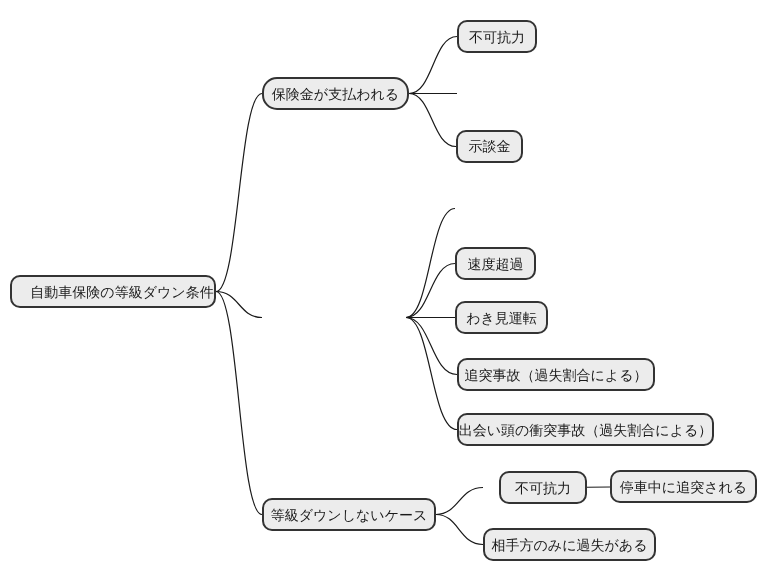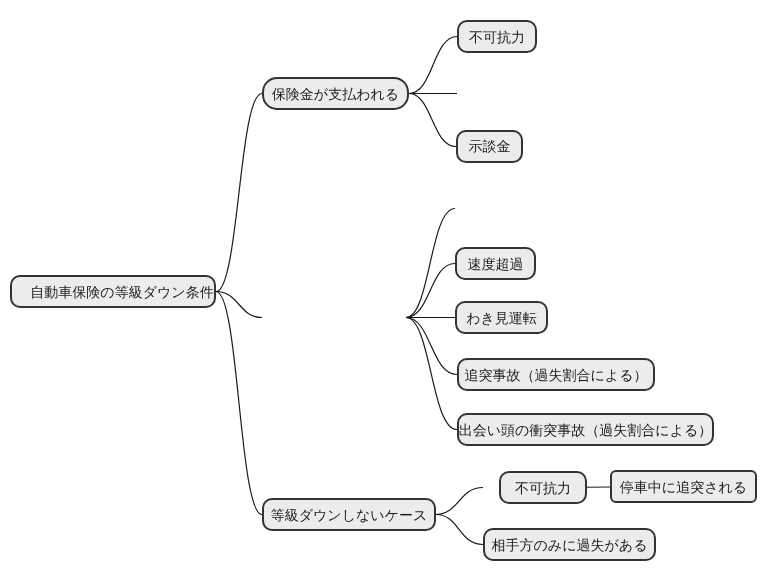--- a/index.html
+++ b/index.html
@@ -72,16 +72,16 @@
   <div class="node" style="left:457px; top:20px;  width:80px;">不可抗力</div>
   <div class="node" style="left:456px; top:130px; width:67px;font-family:Liberation Serif, serif;">示談金</div>
 
   <div class="node" style="left:455px; top:247px; width:81px;">速度超過</div>
   <div class="node" style="left:455px; top:301px; width:93px;">わき見運転</div>
   <div class="node" style="left:457px; top:358px; width:198px;">追突事故（過失割合による）</div>
   <div class="node" style="left:457px; top:413px; width:257px;">出会い頭の衝突事故（過失割合による）</div>
 
   <div class="node" style="left:262px; top:498px; width:174px;">等級ダウンしないケース</div>
   <div class="node" style="left:483px; top:471px; width:88px;margin-left:16px;">不可抗力</div>
-  <div class="node" style="left:610px; top:470px; width:147px;border-radius:6px;">停車中に追突される</div>
+  <div class="node" style="left:610px; top:470px; width:147px;">停車中に追突される</div>
   <div class="node" style="left:483px; top:528px; width:173px;">相手方のみに過失がある</div>
 
 </div>
 
 </body></html>

